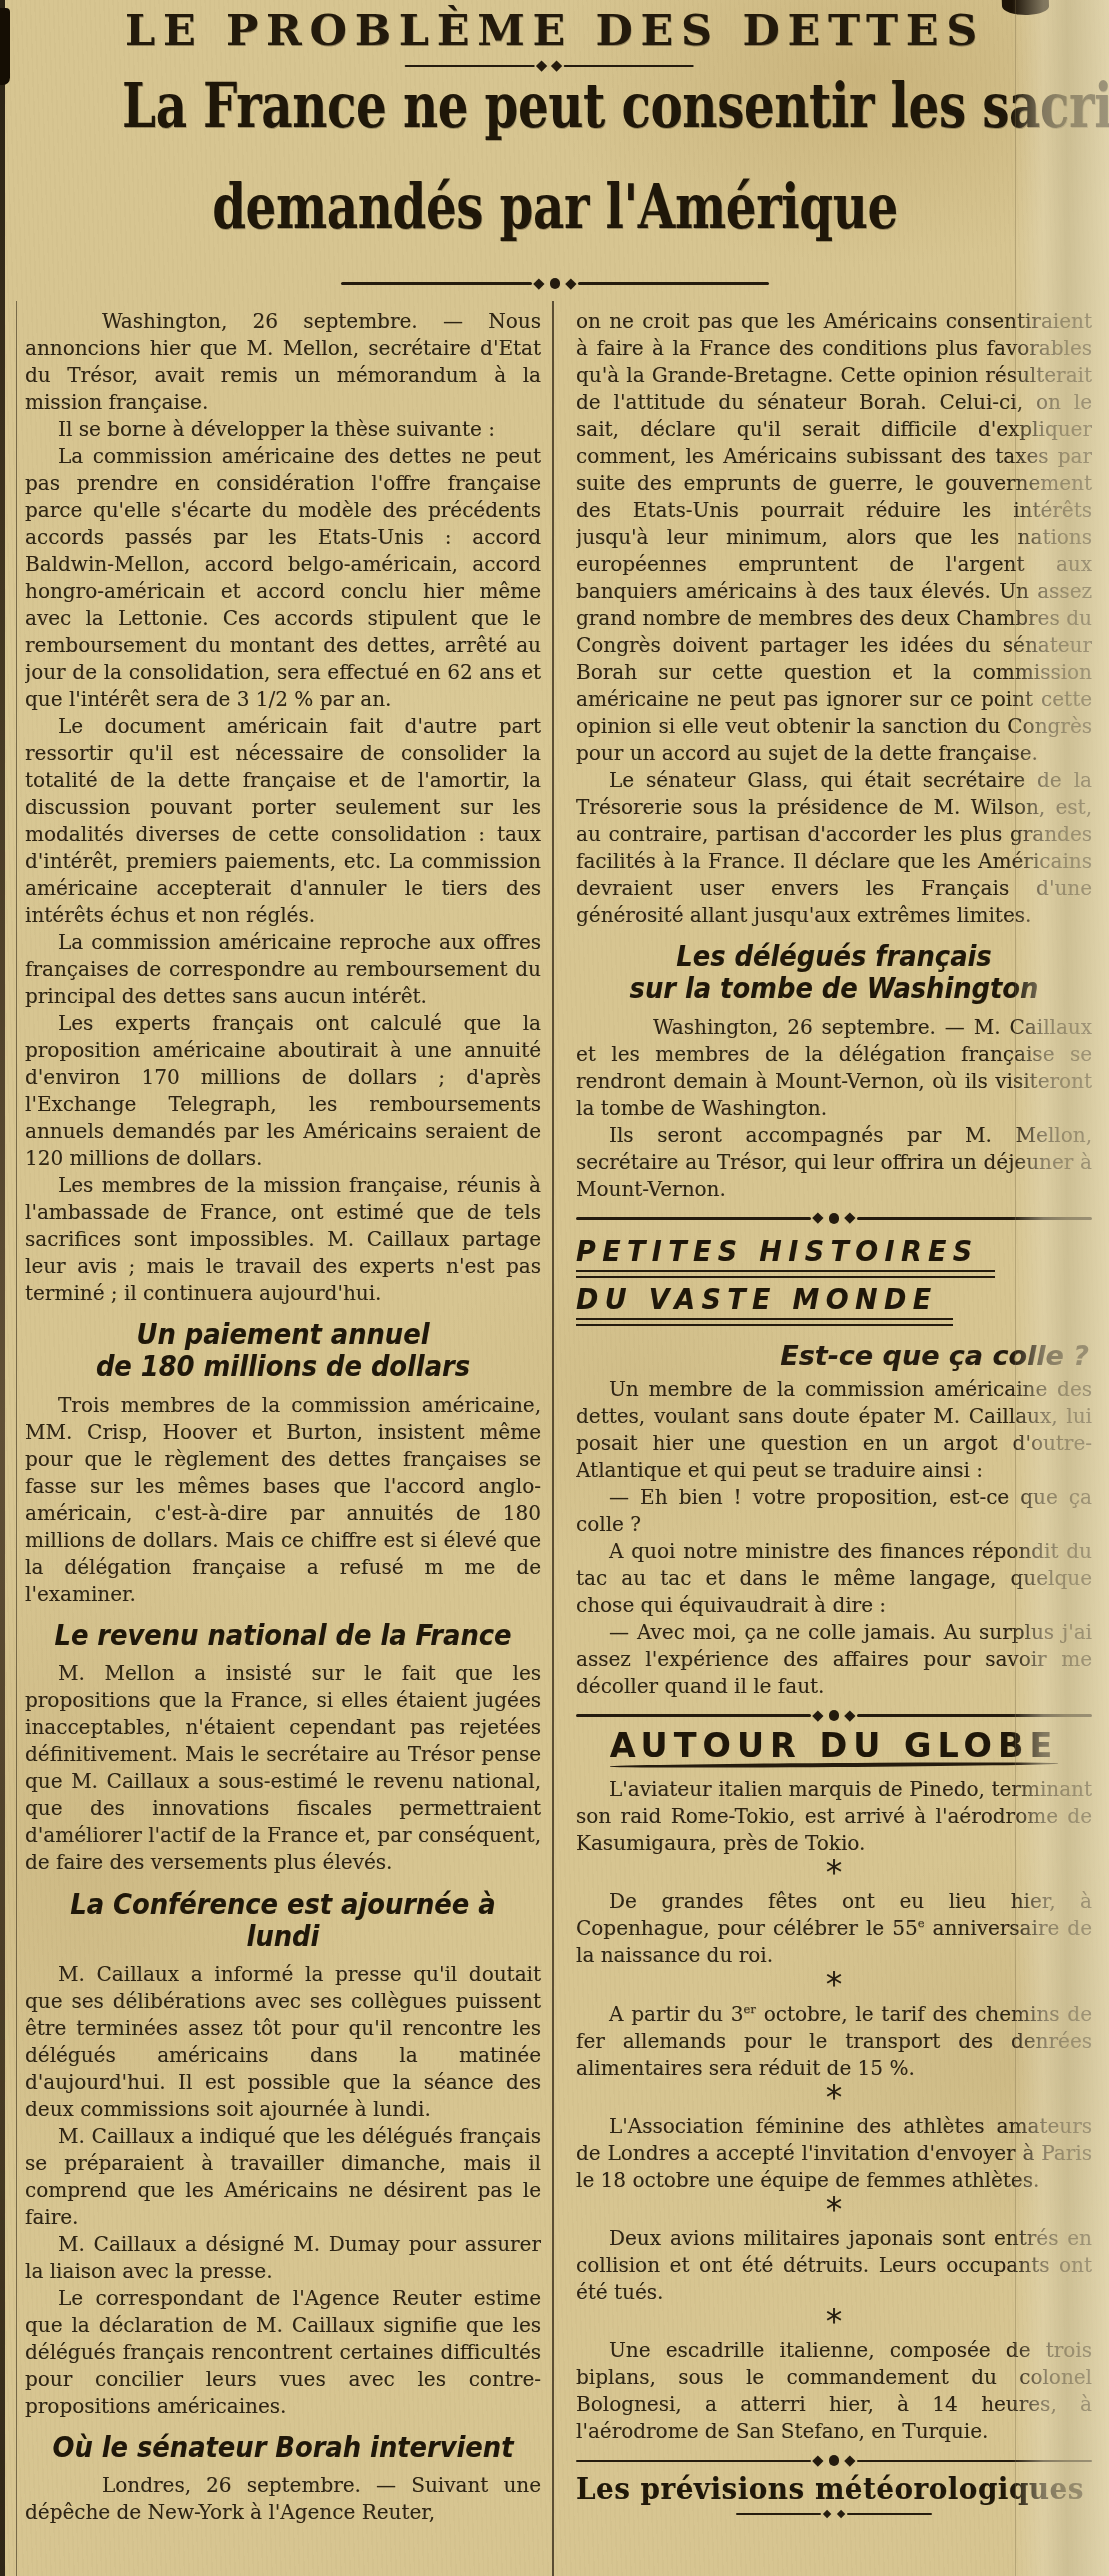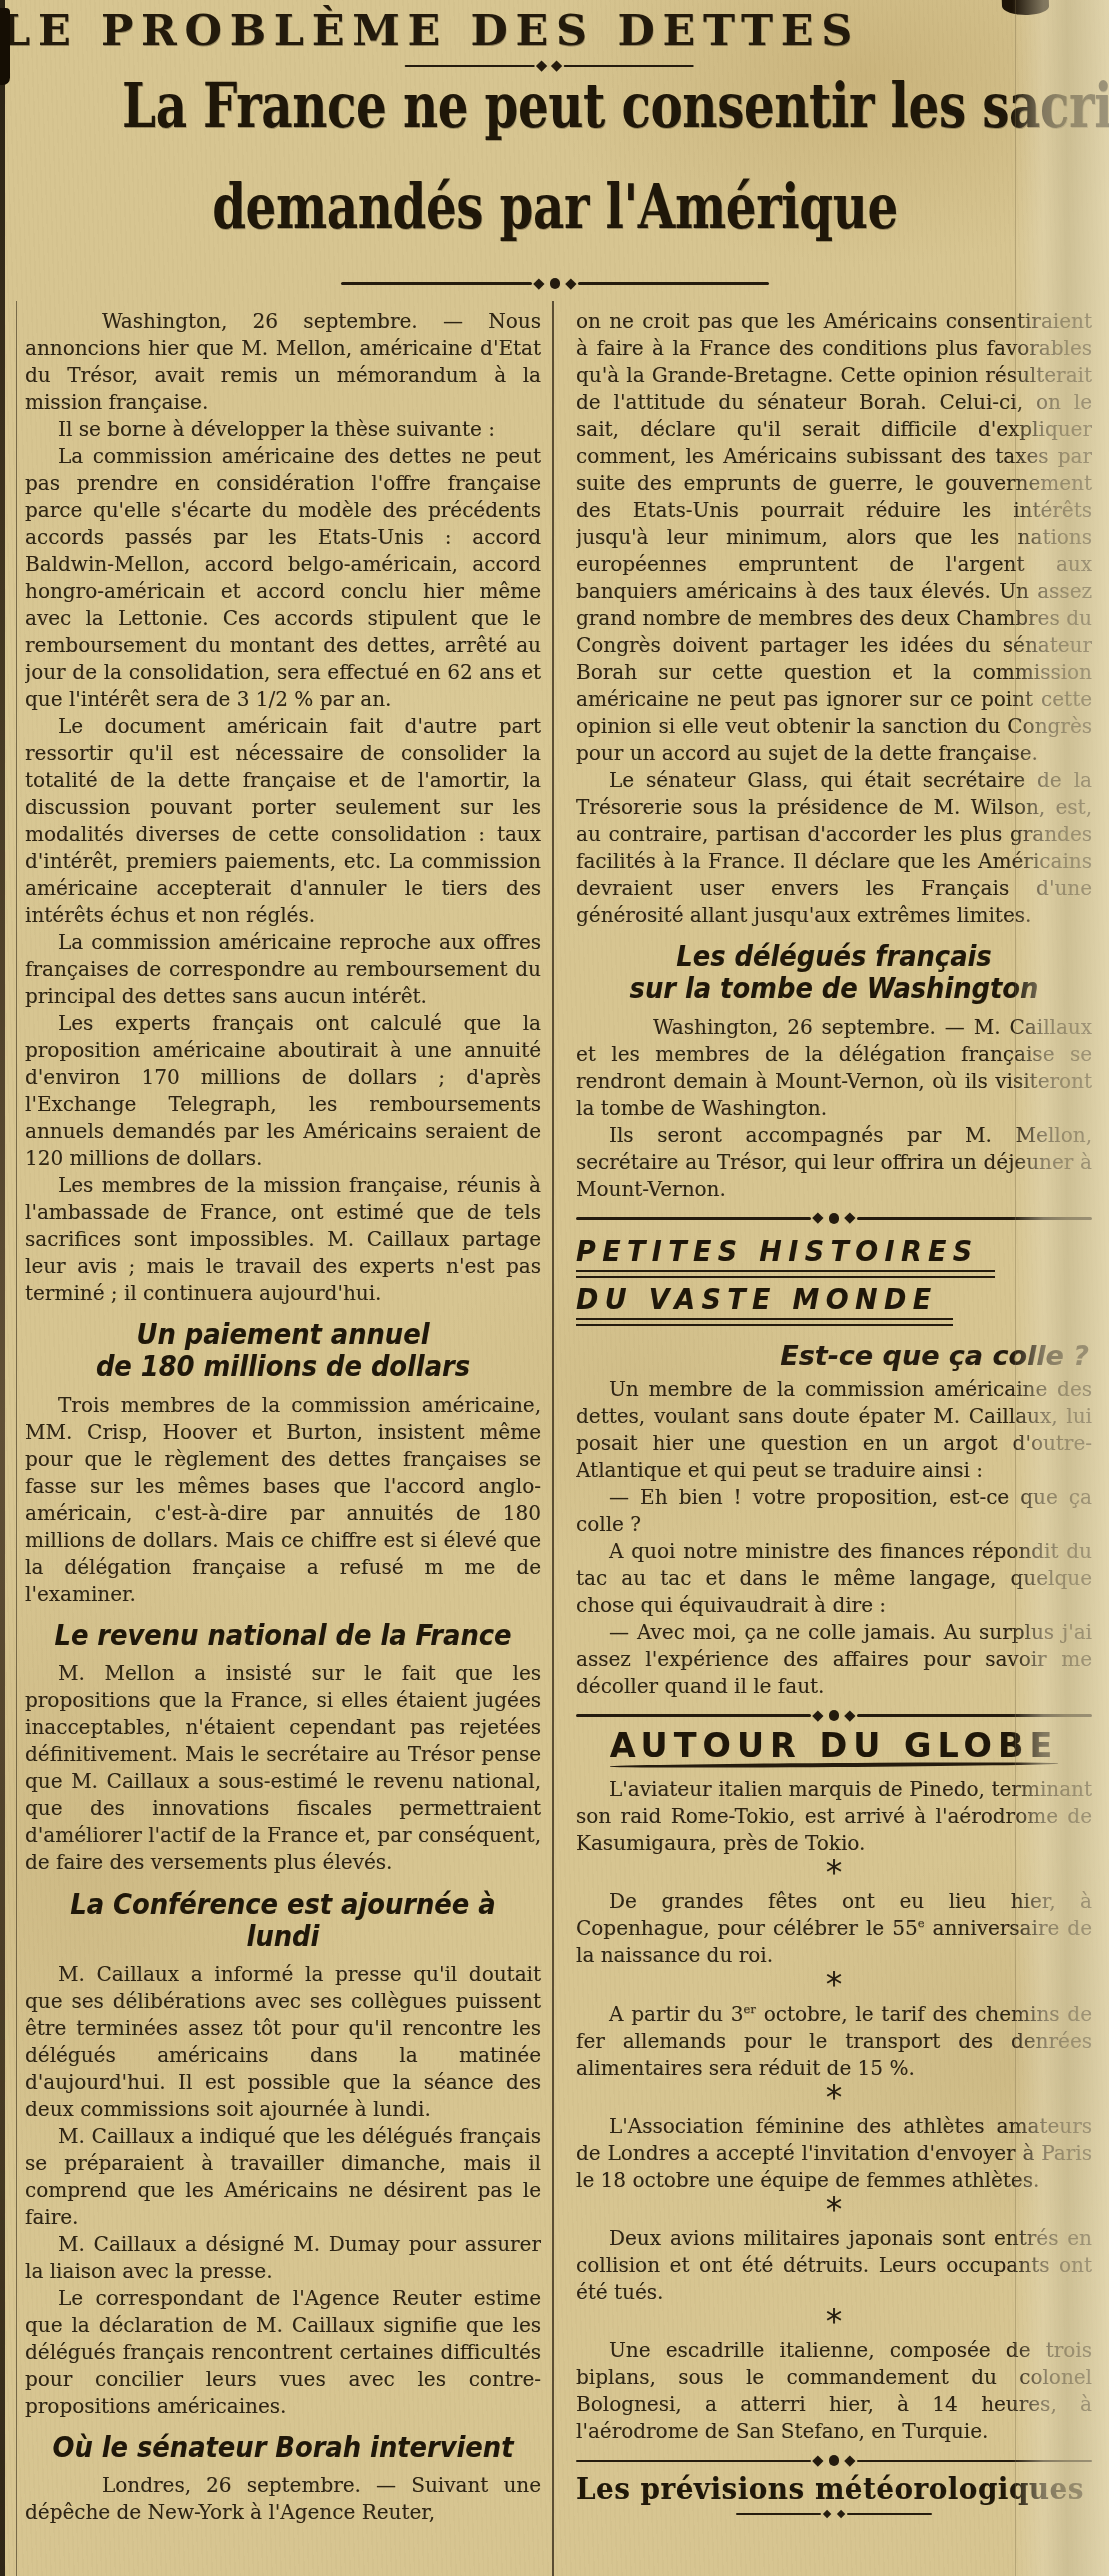--- a/index.html
+++ b/index.html
@@ -23,21 +23,21 @@
   .edge-left-top{position:absolute;left:0;top:8.2px;width:9.8px;height:77px;background:#150e04;
     border-radius:0 4.1px 7.2px 0;z-index:4;}
   .corner-tr{position:absolute;top:-3.1px;right:61px;width:47px;height:17.5px;background:#1c1307;
     border-radius:0 0 48% 58%;transform:rotate(-2deg);z-index:4;}
   .fold{position:absolute;top:0;right:0;bottom:0;width:98px;pointer-events:none;z-index:6;
     background:linear-gradient(to right, rgba(215,197,145,0) 0%, rgba(228,217,182,.50) 32%,
       rgba(201,189,150,.68) 56%, rgba(233,224,192,.62) 100%);}
   .crease{position:absolute;top:0;bottom:0;right:94px;width:1.5px;background:rgba(118,102,66,.35);
     pointer-events:none;z-index:7;}
   
-  .kicker{position:absolute;top:5.2px;left:0;width:100%;
+  .kicker{position:absolute;top:5.2px;left:0;width:100%;text-align:center;
     font-weight:700;font-size:43px;letter-spacing:7.7px;color:#231a0c;white-space:nowrap;
     text-shadow:0.5px 0.5px 0.5px rgba(30,20,6,.35);}
   .hl{position:absolute;left:0;width:100%;text-align:center;font-weight:700;color:#1f1709;
     white-space:nowrap;letter-spacing:-0.5px;transform:scaleX(.78);transform-origin:center;
     text-shadow:0.8px 0.8px 0.5px rgba(30,20,6,.30);}
   .hl1{top:70px;font-size:62px;line-height:1.15;}
   .hl2{top:171px;font-size:62px;line-height:1.15;}
   
   .orn{display:flex;align-items:center;}
   .orn .l{flex:1;height:2.6px;background:#241b0e;border-radius:1.5px;}
@@ -109,21 +109,21 @@
       <b class="d"></b>
       <b class="c"></b>
       <b class="d"></b>
       <i class="l"></i>
   </div>
 
   <div class="vrule vrule-edge"></div>
   <div class="vrule vrule-mid"></div>
 
   <div class="col col-left">
-    <p><span class="dateline">Washington, 26 septembre. —</span> <span>Nous annoncions hier que M. Mellon, américaine d'Etat du Trésor, avait remis un mémorandum à la mission française.</span></p>
+    <p><span class="dateline">Washington, 26 septembre. —</span> <span>Nous annoncions hier que M. Mellon, secrétaire d'Etat du Trésor, avait remis un mémorandum à la mission française.</span></p>
     <p>Il se borne à développer la thèse suivante :</p>
     <p>La commission américaine des dettes ne peut pas prendre en considération l'offre française parce qu'elle s'écarte du modèle des précédents accords passés par les Etats-Unis : accord Baldwin-Mellon, accord belgo-américain, accord hongro-américain et accord conclu hier même avec la Lettonie. Ces accords stipulent que le remboursement du montant des dettes, arrêté au jour de la consolidation, sera effectué en 62 ans et que l'intérêt sera de 3 1/2 % par an.</p>
     <p>Le document américain fait d'autre part ressortir qu'il est nécessaire de consolider la totalité de la dette française et de l'amortir, la discussion pouvant porter seulement sur les modalités diverses de cette consolidation : taux d'intérêt, premiers paiements, etc. La commission américaine accepterait d'annuler le tiers des intérêts échus et non réglés.</p>
     <p>La commission américaine reproche aux offres françaises de correspondre au remboursement du principal des dettes sans aucun intérêt.</p>
     <p><span>Les experts français ont calculé que la proposition américaine aboutirait à une annuité d'environ 170 millions de dollars ; d'après l'</span><span class="ital">Exchange Telegraph</span><span>, les remboursements annuels demandés par les Américains seraient de 120 millions de dollars.</span></p>
     <p>Les membres de la mission française, réunis à l'ambassade de France, ont estimé que de tels sacrifices sont impossibles. M. Caillaux partage leur avis ; mais le travail des experts n'est pas terminé ; il continuera aujourd'hui.</p>
 
     <div class="sh"><span>Un paiement annuel</span><br><span>de 180 millions de dollars</span></div>
 
     <p>Trois membres de la commission américaine, MM. Crisp, Hoover et Burton, insistent même pour que le règlement des dettes françaises se fasse sur les mêmes bases que l'accord anglo-américain, c'est-à-dire par annuités de 180 millions de dollars. Mais ce chiffre est si élevé que la délégation française a refusé m me de l'examiner.</p>

